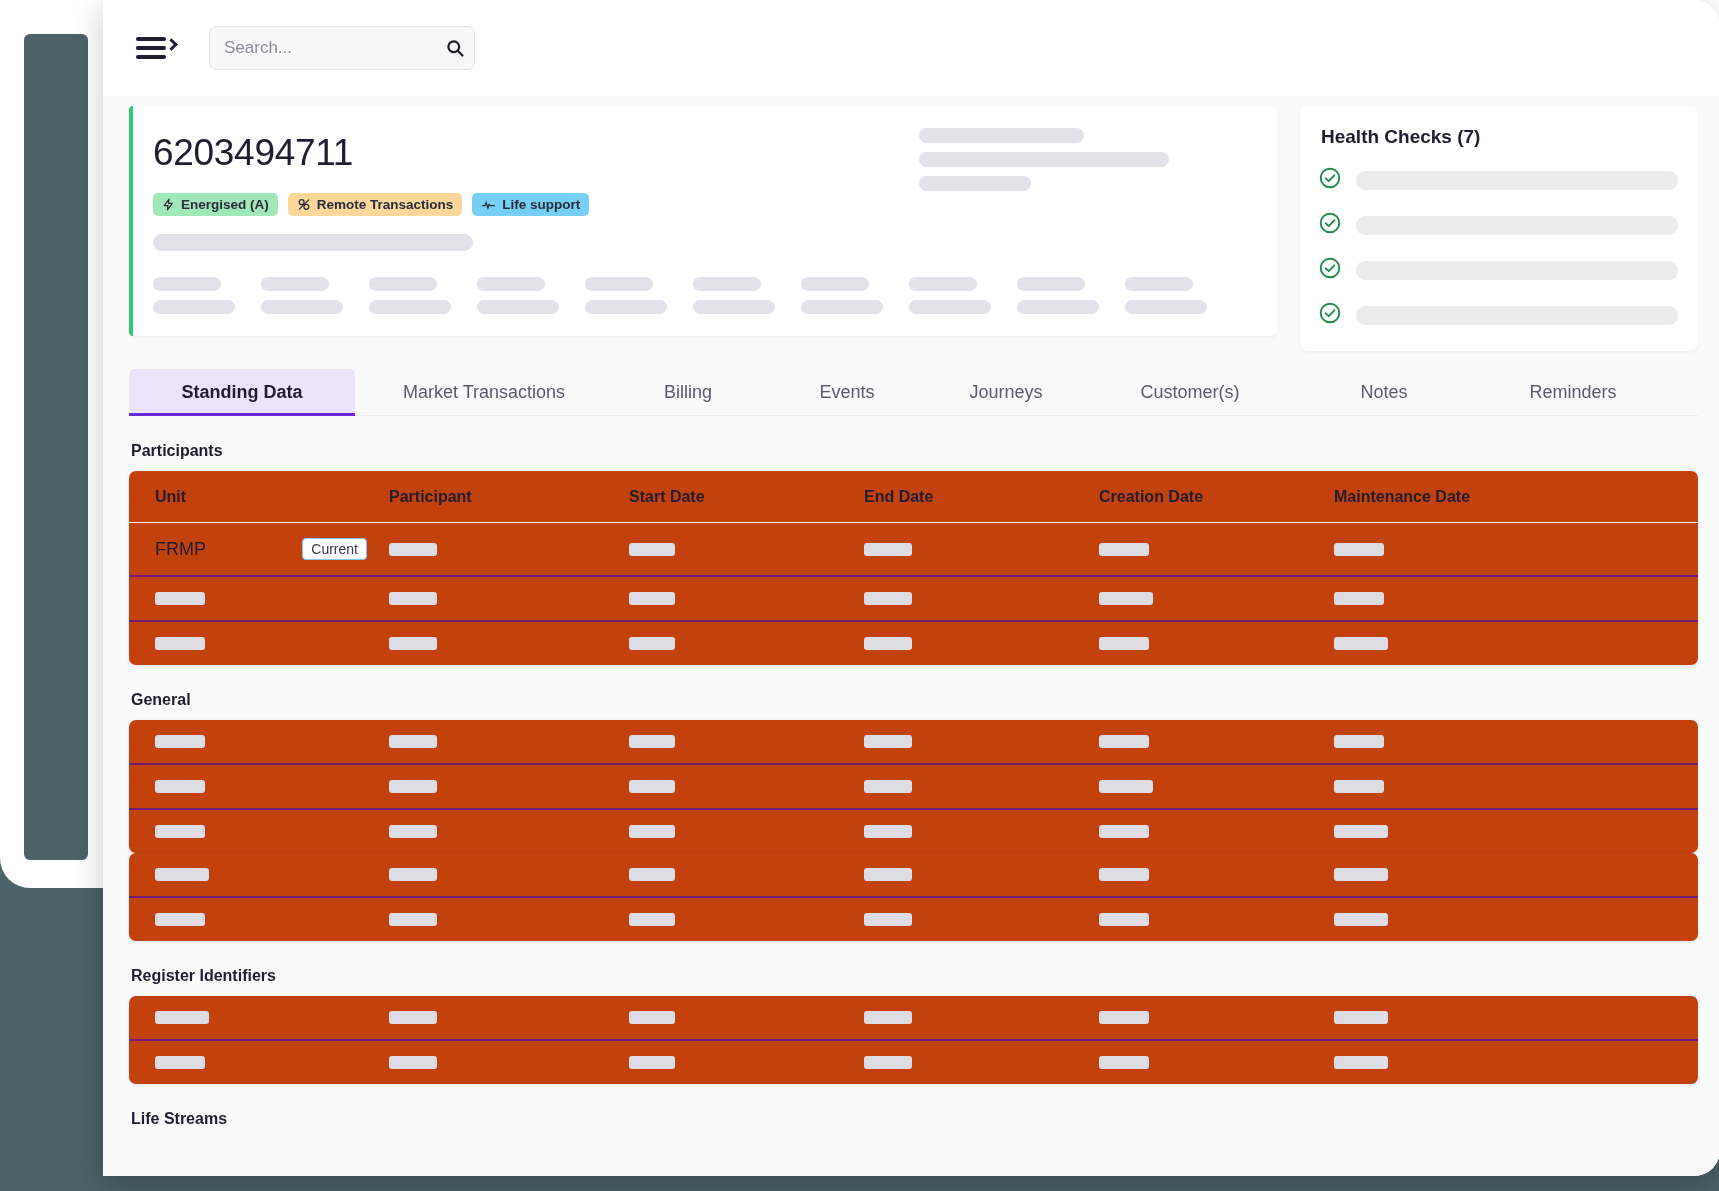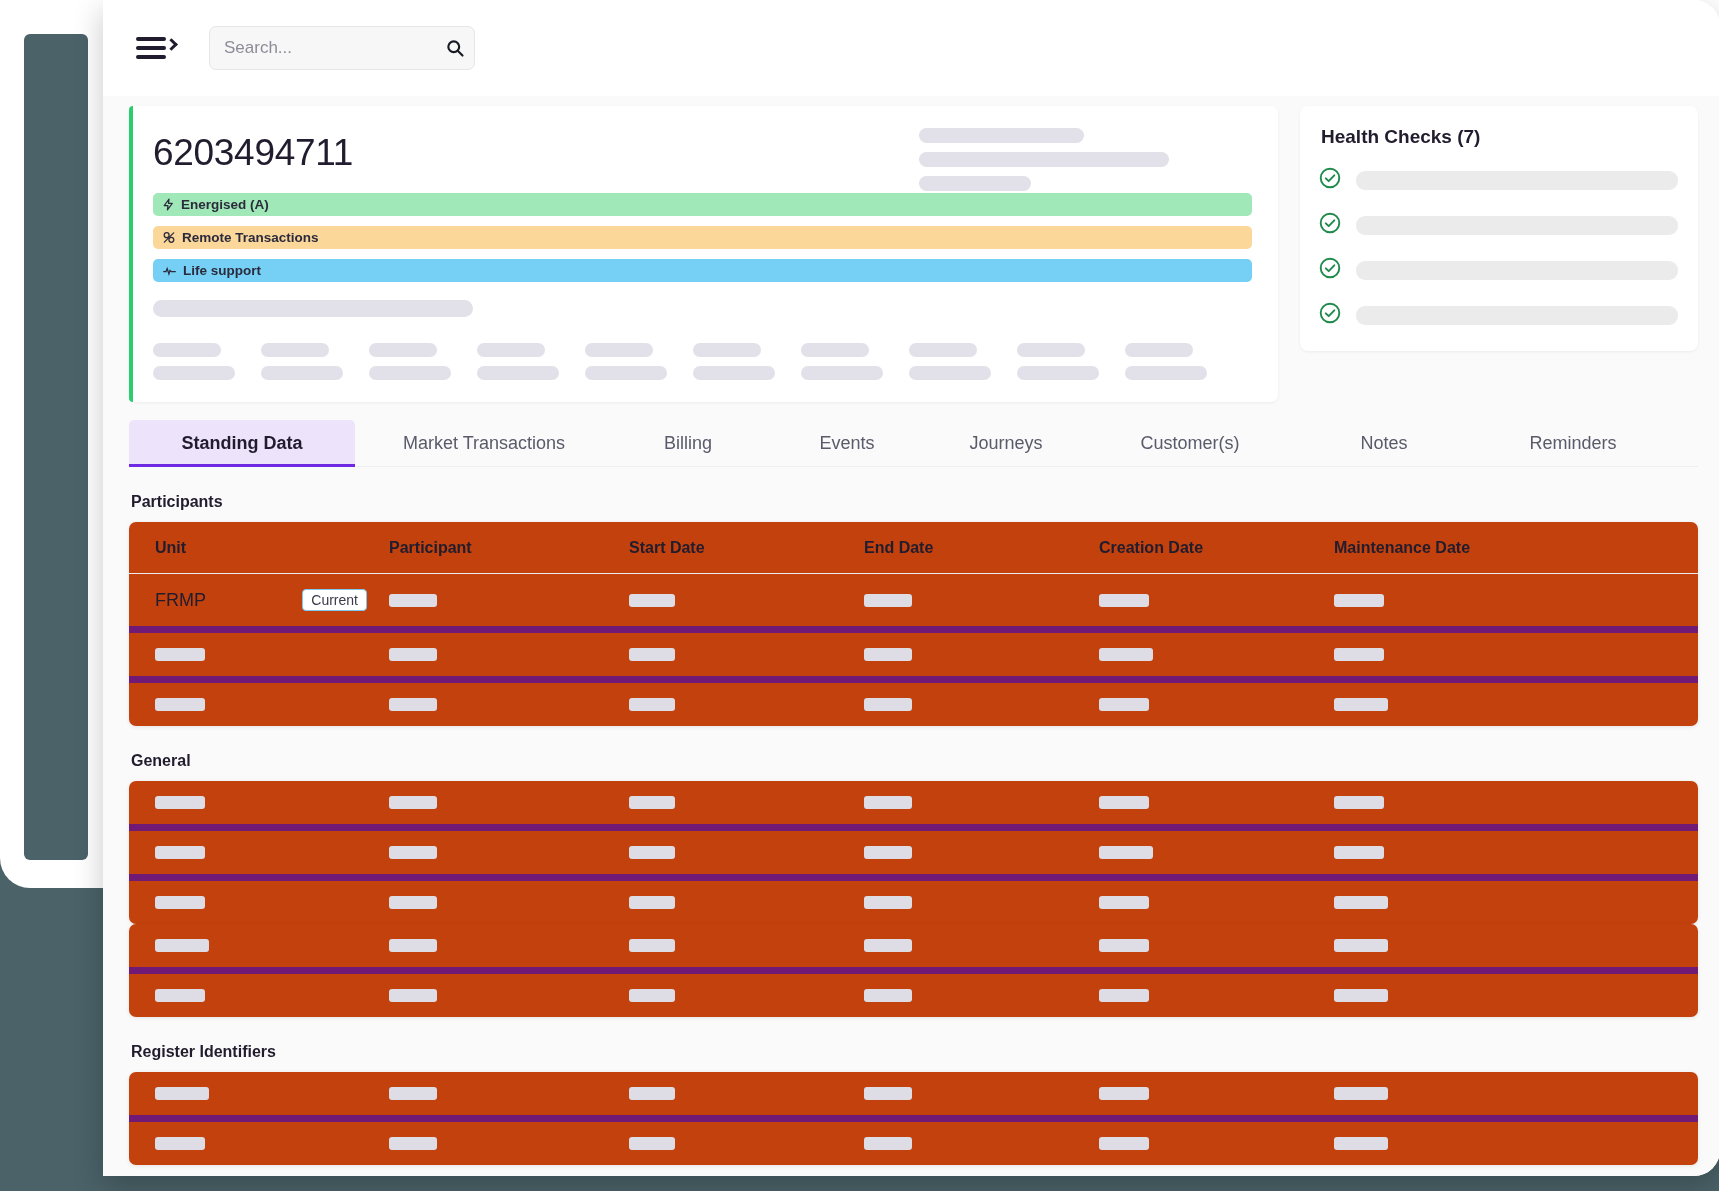--- a/index.html
+++ b/index.html
@@ -145,21 +145,21 @@
     width: 4px; background: #2ecc71;
     border-radius: 7px 0 0 7px;
   }
 
   .nmi-title {
     font-size: 37px; font-weight: 400; color: #211c2e;
     letter-spacing: -0.3px; line-height: 1;
     margin-bottom: 22px;
   }
 
-  .badges { display: flex; gap: 10px; margin-bottom: 18px; flex-direction: column; }
+  .badges { display: flex; gap: 10px; margin-bottom: 18px; }
   .badge {
     display: inline-flex; align-items: center; gap: 6px;
     height: 23px; padding: 0 9px;
     border-radius: 5px;
     font-size: 13.5px; font-weight: 700; color: #2b2b3d;
     white-space: nowrap;
   }
   .badge svg { flex: none; }
 
   .skl { background: #e2e0e8; border-radius: 9px; height: 14px; }
@@ -241,21 +241,21 @@
   }
   .tbl { width: 100%; border-collapse: collapse; table-layout: fixed; }
   .tbl th {
     text-align: left;
     font-size: 16px; font-weight: 700; color: #211c2e;
     padding: 17px 0 16px 0;
     border-bottom: 1px solid #ededf0;
   }
   .tbl td {
     padding: 15px 0 15px 0;
-    border-bottom: 7px solid #701a75;
+    border-bottom: 2px solid #701a75;
     vertical-align: middle;
   }
   .tbl tr:last-child td { border-bottom: none; }
   .c0 { width: 260px; padding-left: 26px !important; }
   .c1 { width: 240px; }
   .c2 { width: 235px; }
   .c3 { width: 235px; }
   .c4 { width: 235px; }
   .c5 { width: auto; }
 

